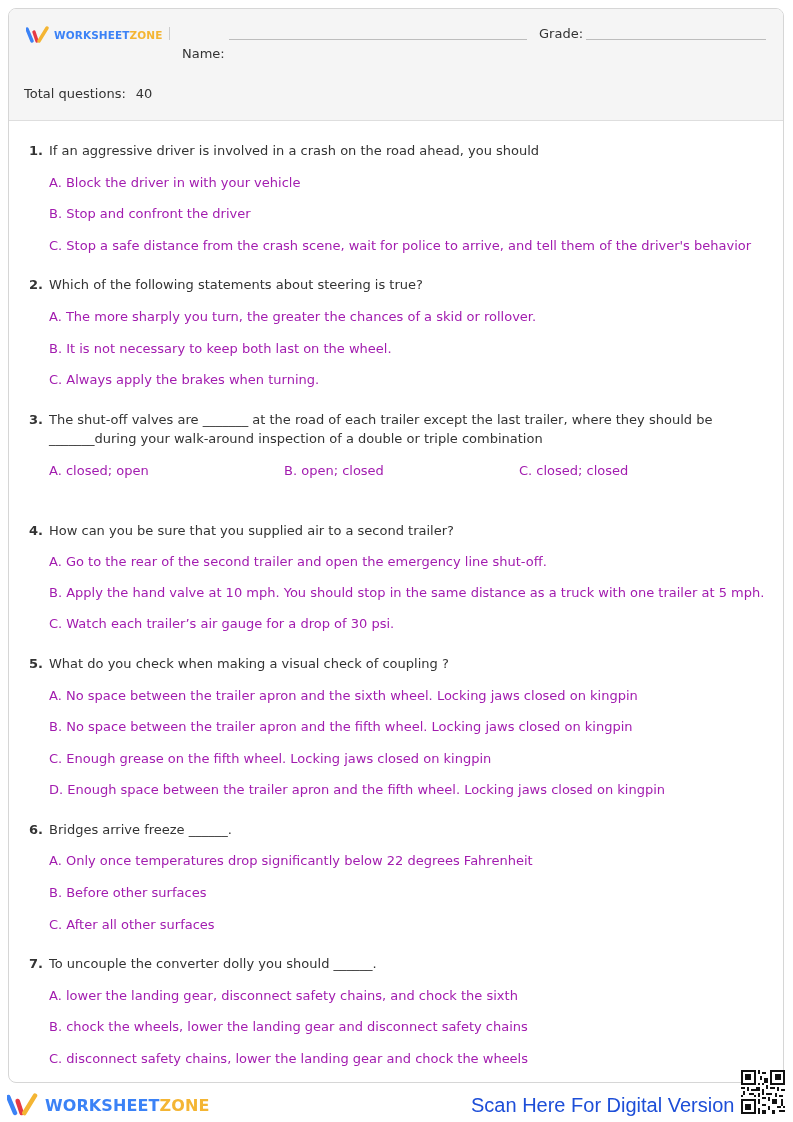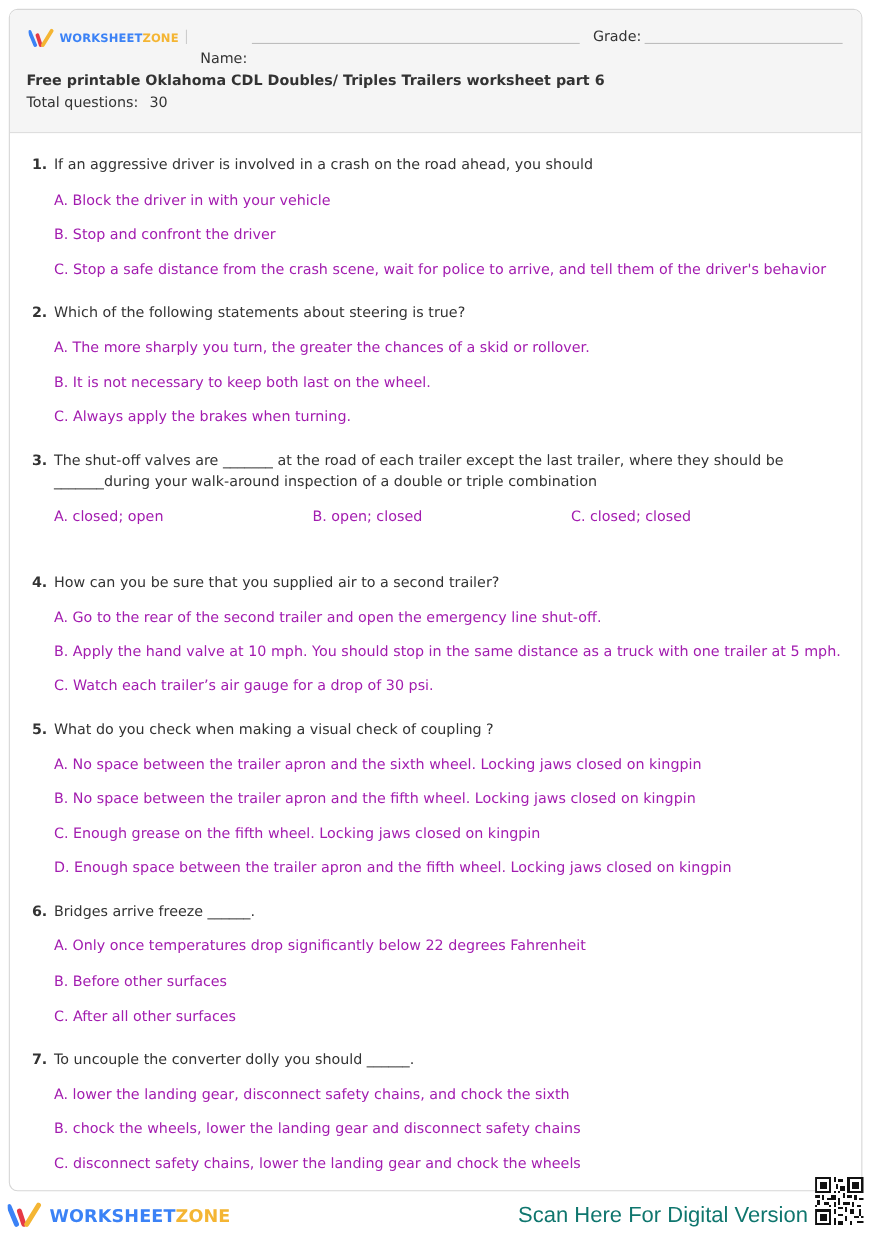--- a/index.html
+++ b/index.html
@@ -21,43 +21,42 @@
   .total .num { margin-left:10px; }
   .questions { position:absolute; left:0; top:112px; width:100%; }
   .q { position:absolute; left:0; width:100%; }
   .q-stem { position:absolute; left:20px; font-size:13px; color:#333; line-height:19px; width:700px; }
   .q-num { position:absolute; left:0; font-weight:bold; width:18px; }
   .q-text { display:block; margin-left:20px; }
   .opt { position:absolute; font-size:13px; color:#a21caf; line-height:19px; white-space:nowrap; }
   .footer-brand { position:absolute; left:7px; top:1093px; display:flex; align-items:center; }
   .footer-brand .logo-w { width:32px; height:24px; }
   .footer-brand .brand-text { font-size:16px; margin-left:6px; }
-  .scan { position:absolute; left:471px; top:1094px; font-family:"Liberation Sans", sans-serif; font-size:20px; color:#0f766e; }
+  .scan { position:absolute; left:471px; top:1094px; font-family:"Liberation Sans", sans-serif; font-size:20px; color:#1d4ed8; }
   .qr { position:absolute; left:741px; top:1070px; width:44px; height:44px; }
 </style>
 </head>
 <body>
 
 <div class="sheet">
   <div class="header">
     <div class="brand">
       <svg class="logo-w" viewBox="0 0 24 18">
         <path d="M1 3 L6 15" stroke="#3b82f6" stroke-width="3.4" stroke-linecap="round"></path>
         <path d="M8 6 L11 15" stroke="#e53945" stroke-width="3.4" stroke-linecap="round"></path>
         <path d="M13 15 L21 2" stroke="#f4b533" stroke-width="3.4" stroke-linecap="round"></path>
       </svg>
       <span class="brand-text"><span class="ws">WORKSHEET</span><span class="zn">ZONE</span></span>
     </div>
     <div class="sep"></div>
     <span class="name-label">Name:</span>
     <div class="name-line"></div>
     <span class="grade-label">Grade:</span>
     <div class="grade-line"></div>
-    <div class="title">Free printable Oklahoma CDL Doubles/ Triples Trailers worksheet part 6</div>
-    <div class="total"><span>Total questions:</span><span class="num">30</span></div>
+    <div class="total"><span>Total questions:</span><span class="num">40</span></div>
   </div>
 
   <div class="questions">
 
     <div class="q" style="top:0">
       <div class="q-stem" style="top:20px">
           <span class="q-num">1.</span>
           <span class="q-text">If an aggressive driver is involved in a crash on the road ahead, you should</span>
         </div>
       <div class="opt" style="left:40px;top:52px">A. Block the driver in with your vehicle</div>

